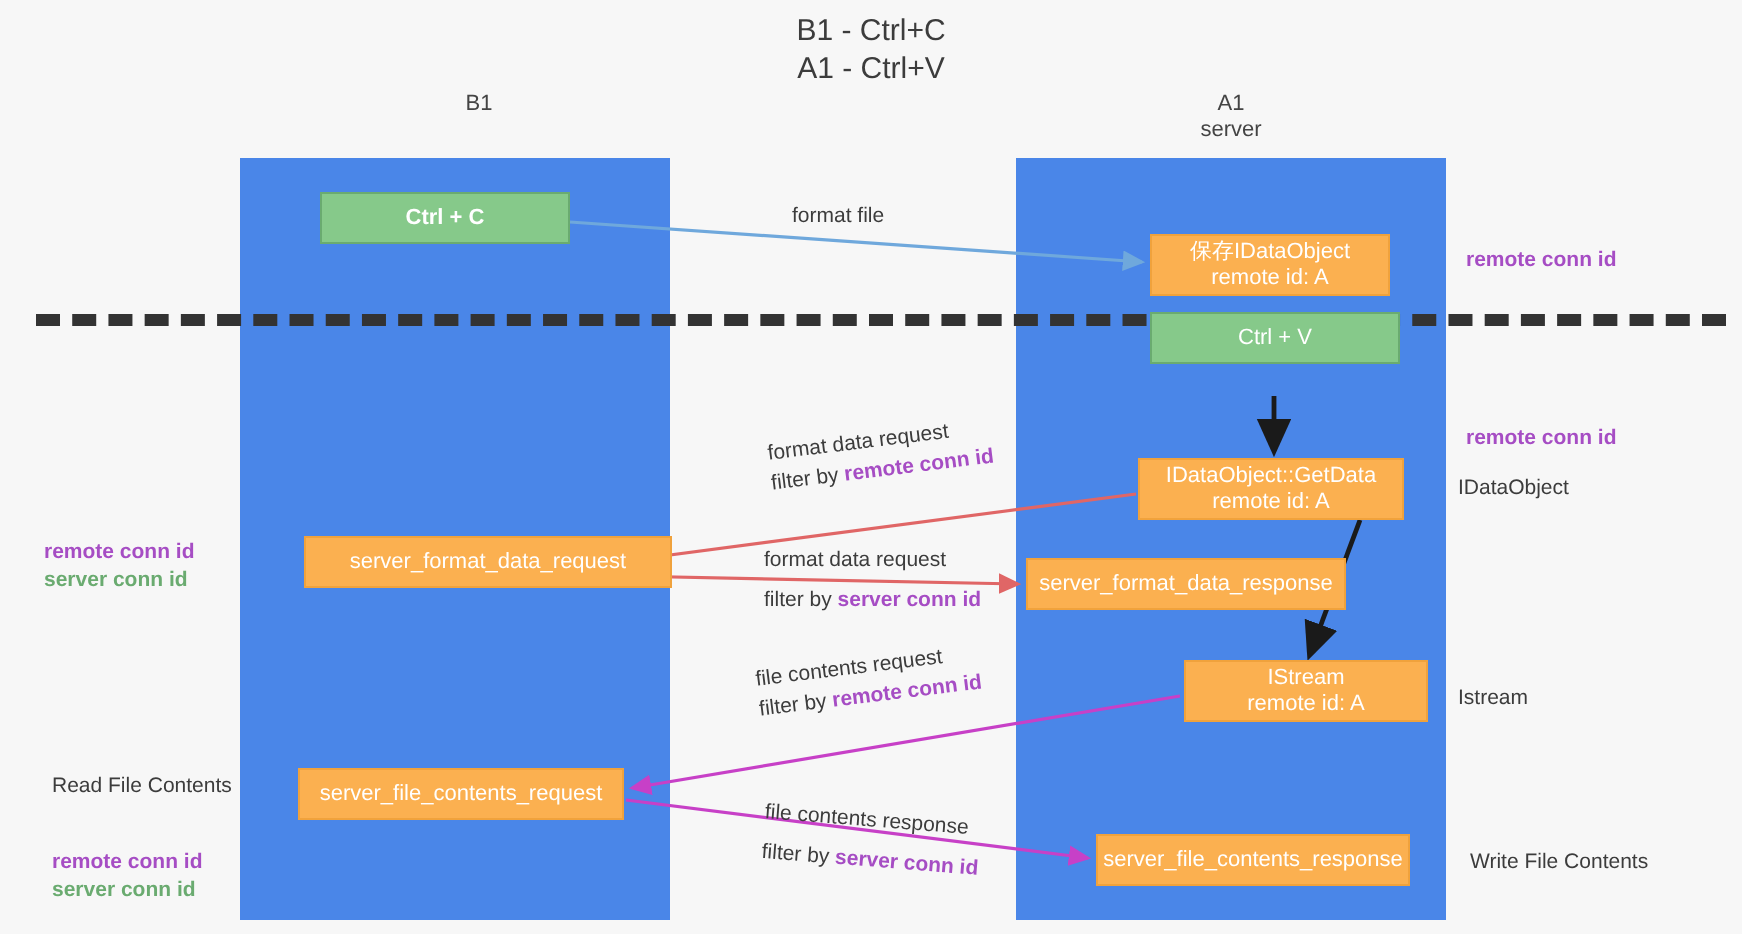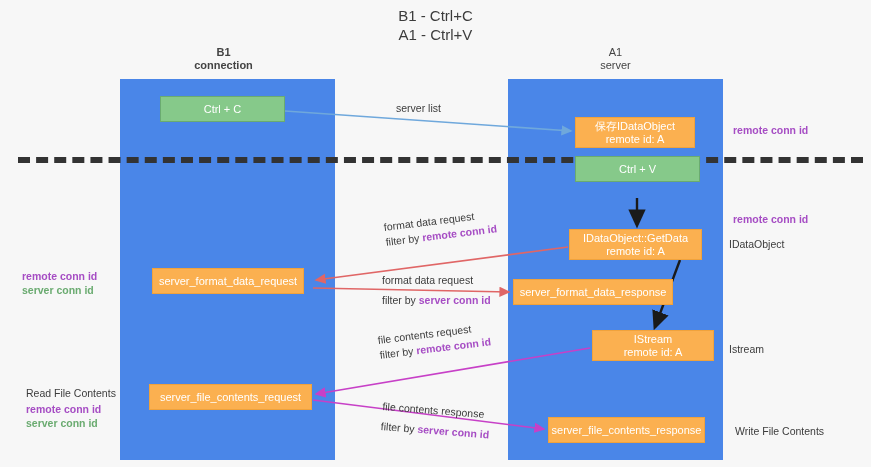--- a/index.html
+++ b/index.html
@@ -18,38 +18,38 @@
 
   
   #diagram-title{
     position:absolute;left:0;top:6px;width:871px;
     text-align:center;font-size:15px;color:#3c3c3c;line-height:19px;
   }
   .lane-head{
     position:absolute;text-align:center;font-size:11px;color:#444;
     line-height:13px;width:215px;
   }
-  #head-b1{left:116px;top:46px;font-weight:bold;}
+  #head-b1{left:132px;top:46px;}
   #head-a1{left:508px;top:46px;}
 
   
   .node{
     position:absolute;box-sizing:border-box;
     display:flex;flex-direction:column;align-items:center;justify-content:center;
     color:#fff;font-size:11px;line-height:13px;text-align:center;
   }
   .node.green{background:#86c98a;border:1px solid #6aab70;}
   .node.orange{background:#fbb050;border:1px solid #f0a23c;text-align:center;}
   .node .l2{font-weight:normal;}
 
-  #n-ctrlc{left:160px;top:96px;width:125px;height:26px;}
+  #n-ctrlc{left:160px;top:96px;width:125px;height:26px;font-weight:bold;}
   #n-save{left:575px;top:117px;width:120px;height:31px;}
   #n-ctrlv{left:575px;top:156px;width:125px;height:26px;}
   #n-getdata{left:569px;top:229px;width:133px;height:31px;}
-  #n-fmtreq{left:152px;top:268px;width:152px;height:26px;}
+  #n-fmtreq{left:152px;top:268px;width:184px;height:26px;}
   #n-fmtresp{left:513px;top:279px;width:160px;height:26px;}
   #n-istream{left:592px;top:330px;width:122px;height:31px;}
   #n-filereq{left:149px;top:384px;width:163px;height:26px;}
   #n-fileresp{left:548px;top:417px;width:157px;height:26px;}
 
   
   .alabel{position:absolute;font-size:10.5px;color:#3c3c3c;white-space:nowrap;}
   .alabel .hl-remote{color:#a64dc4;font-weight:bold;}
   .alabel .hl-server{color:#a64dc4;font-weight:bold;}
   .alabel .ln{line-height:15px;}
@@ -61,21 +61,21 @@
   #lab-fileresp{left:383px;top:399px;transform:rotate(4.5deg);transform-origin:left top;}
 
   
   .side{position:absolute;font-size:10.5px;line-height:14px;white-space:nowrap;}
   .side .remote{color:#a64dc4;font-weight:bold;}
   .side .server{color:#6aab70;font-weight:bold;}
   .side .plain{color:#3c3c3c;}
 
   #side-l-conn{left:22px;top:269px;text-align:left;}
   #side-l-read{left:26px;top:386px;}
-  #side-l-read .plain{display:block;margin-bottom:2px;}
+  #side-l-read .plain{display:block;margin-bottom:24px;}
   #side-r-1{left:733px;top:123px;}
   #side-r-2{left:733px;top:212px;}
   #side-r-dataobject{left:729px;top:237px;}
   #side-r-istream{left:729px;top:342px;}
   #side-r-write{left:735px;top:424px;}
 
   
   #divider{
     position:absolute;left:18px;top:157px;width:845px;height:0;
     border-top:6px dashed #333;
@@ -91,21 +91,20 @@
   <div class="lane" id="lane-b1"></div>
   <div class="lane" id="lane-a1"></div>
 
   <div id="diagram-title">
     <div>B1 - Ctrl+C</div>
     <div>A1 - Ctrl+V</div>
   </div>
 
   <div class="lane-head" id="head-b1">
     <div>B1</div>
-    <div>connection</div>
   </div>
   <div class="lane-head" id="head-a1">
     <div>A1</div>
     <div>server</div>
   </div>
 
   <svg id="wires">
     <defs>
       <marker id="ah-blue" markerWidth="7" markerHeight="7" refX="6" refY="3.2" orient="auto">
         <path d="M0,0 L7,3.2 L0,6.4 Z" fill="#6fa8dc"></path>
@@ -171,21 +170,21 @@
 
   <div class="node orange" id="n-filereq">
     <div>server_file_contents_request</div>
   </div>
 
   <div class="node orange" id="n-fileresp">
     <div>server_file_contents_response</div>
   </div>
 
   <div class="alabel" id="lab-formatlist">
-    <div class="ln">server list</div>
+    <div class="ln">format file</div>
   </div>
 
   <div class="alabel" id="lab-fmtreq">
     <div class="ln">format data request</div>
     <div class="ln">
       <span>filter by </span><span class="hl-remote">remote conn id</span>
     </div>
   </div>
 
   <div class="alabel" id="lab-fmtresp">

